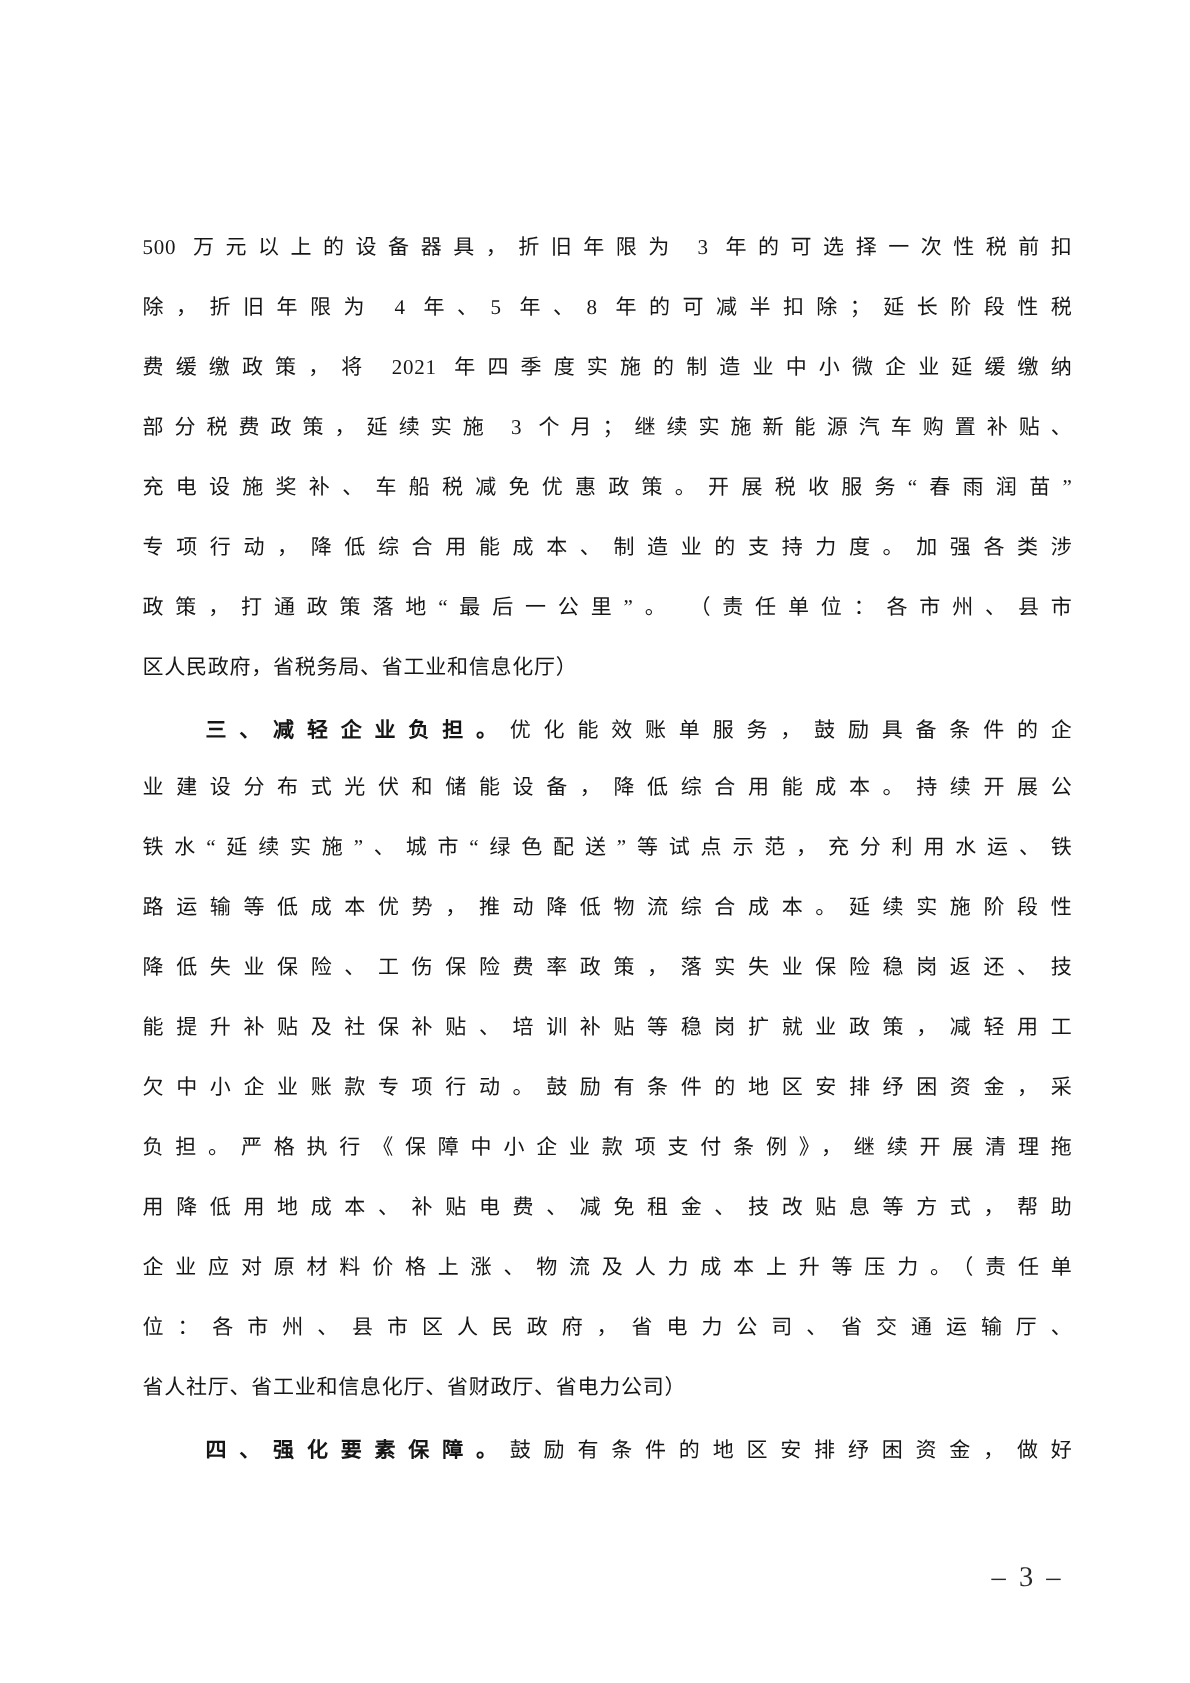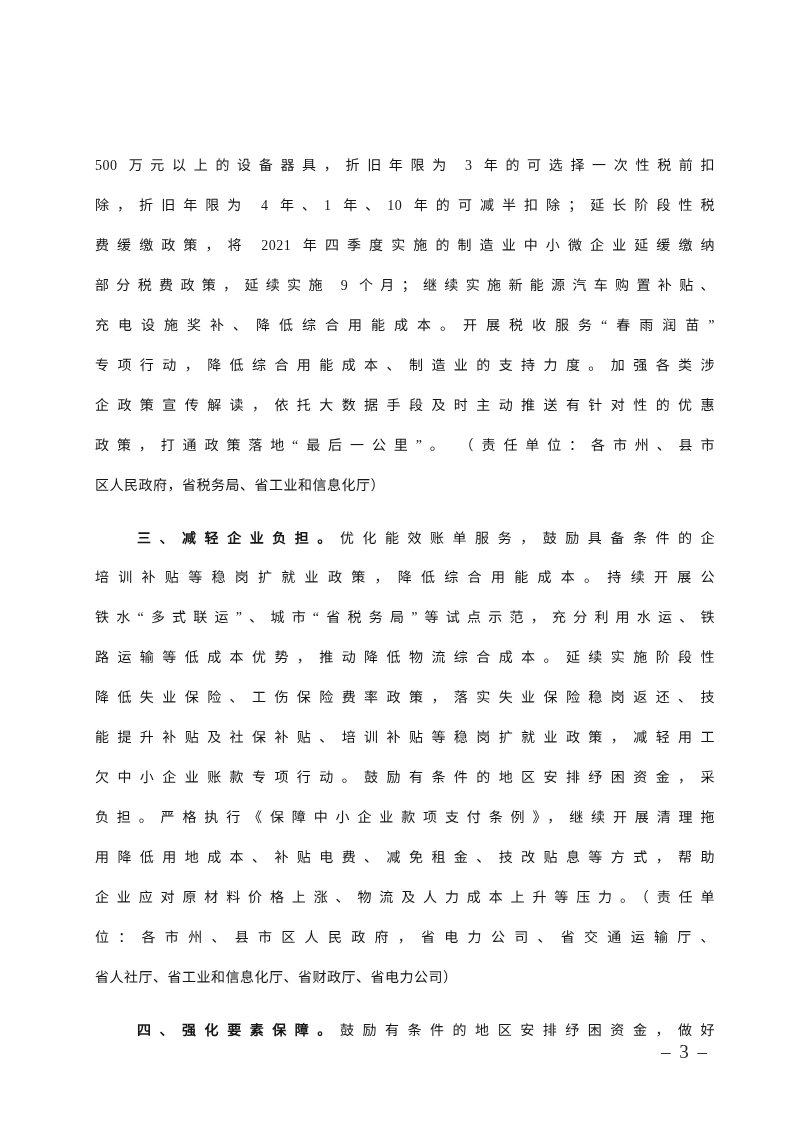--- a/index.html
+++ b/index.html
@@ -35,21 +35,20 @@
     text-align: justify;
     text-align-last: justify;
     letter-spacing: 0.5px;
   }
   .line.short {
     text-align: right;
     text-align-last: left;
   }
   .line.indent {
     text-indent: 42px;
-    margin-top: 12px;
   }
   .heading {
     font-weight: 700;
     font-family: "Liberation Sans", "DejaVu Sans", sans-serif;
   }
   .pagenum {
     position: absolute;
     top: 1040px;
     left: 95px;
     width: 614px;
@@ -62,36 +61,35 @@
   }
 </style>
 </head>
 <body>
 
 <div class="page">
   <main class="content">
 
     <section>
       <div class="line">500 万元以上的设备器具，折旧年限为 3 年的可选择一次性税前扣</div>
-      <div class="line">除，折旧年限为 4 年、1 年、10 年的可减半扣除；延长阶段性税</div>
+      <div class="line">除，折旧年限为 4 年、5 年、8 年的可减半扣除；延长阶段性税</div>
       <div class="line">费缓缴政策，将 2021 年四季度实施的制造业中小微企业延缓缴纳</div>
-      <div class="line">部分税费政策，延续实施 9 个月；继续实施新能源汽车购置补贴、</div>
-      <div class="line">充电设施奖补、降低综合用能成本。开展税收服务“春雨润苗”</div>
+      <div class="line">部分税费政策，延续实施 3 个月；继续实施新能源汽车购置补贴、</div>
+      <div class="line">充电设施奖补、车船税减免优惠政策。开展税收服务“春雨润苗”</div>
       <div class="line">专项行动，降低综合用能成本、制造业的支持力度。加强各类涉</div>
-      <div class="line">企政策宣传解读，依托大数据手段及时主动推送有针对性的优惠</div>
       <div class="line">政策，打通政策落地“最后一公里”。　（责任单位：各市州、县市</div>
       <div class="line short">区人民政府，省税务局、省工业和信息化厅）</div>
     </section>
 
     <section>
       <div class="line indent">
         <span class="heading">三、减轻企业负担。</span><span>优化能效账单服务，鼓励具备条件的企</span>
       </div>
-      <div class="line">培训补贴等稳岗扩就业政策，降低综合用能成本。持续开展公</div>
-      <div class="line">铁水“多式联运”、城市“省税务局”等试点示范，充分利用水运、铁</div>
+      <div class="line">业建设分布式光伏和储能设备，降低综合用能成本。持续开展公</div>
+      <div class="line">铁水“延续实施”、城市“绿色配送”等试点示范，充分利用水运、铁</div>
       <div class="line">路运输等低成本优势，推动降低物流综合成本。延续实施阶段性</div>
       <div class="line">降低失业保险、工伤保险费率政策，落实失业保险稳岗返还、技</div>
       <div class="line">能提升补贴及社保补贴、培训补贴等稳岗扩就业政策，减轻用工</div>
       <div class="line">欠中小企业账款专项行动。鼓励有条件的地区安排纾困资金，采</div>
       <div class="line">负担。严格执行《保障中小企业款项支付条例》，继续开展清理拖</div>
       <div class="line">用降低用地成本、补贴电费、减免租金、技改贴息等方式，帮助</div>
       <div class="line">企业应对原材料价格上涨、物流及人力成本上升等压力。（责任单</div>
       <div class="line">位：各市州、县市区人民政府，省电力公司、省交通运输厅、</div>
       <div class="line short">省人社厅、省工业和信息化厅、省财政厅、省电力公司）</div>
     </section>

